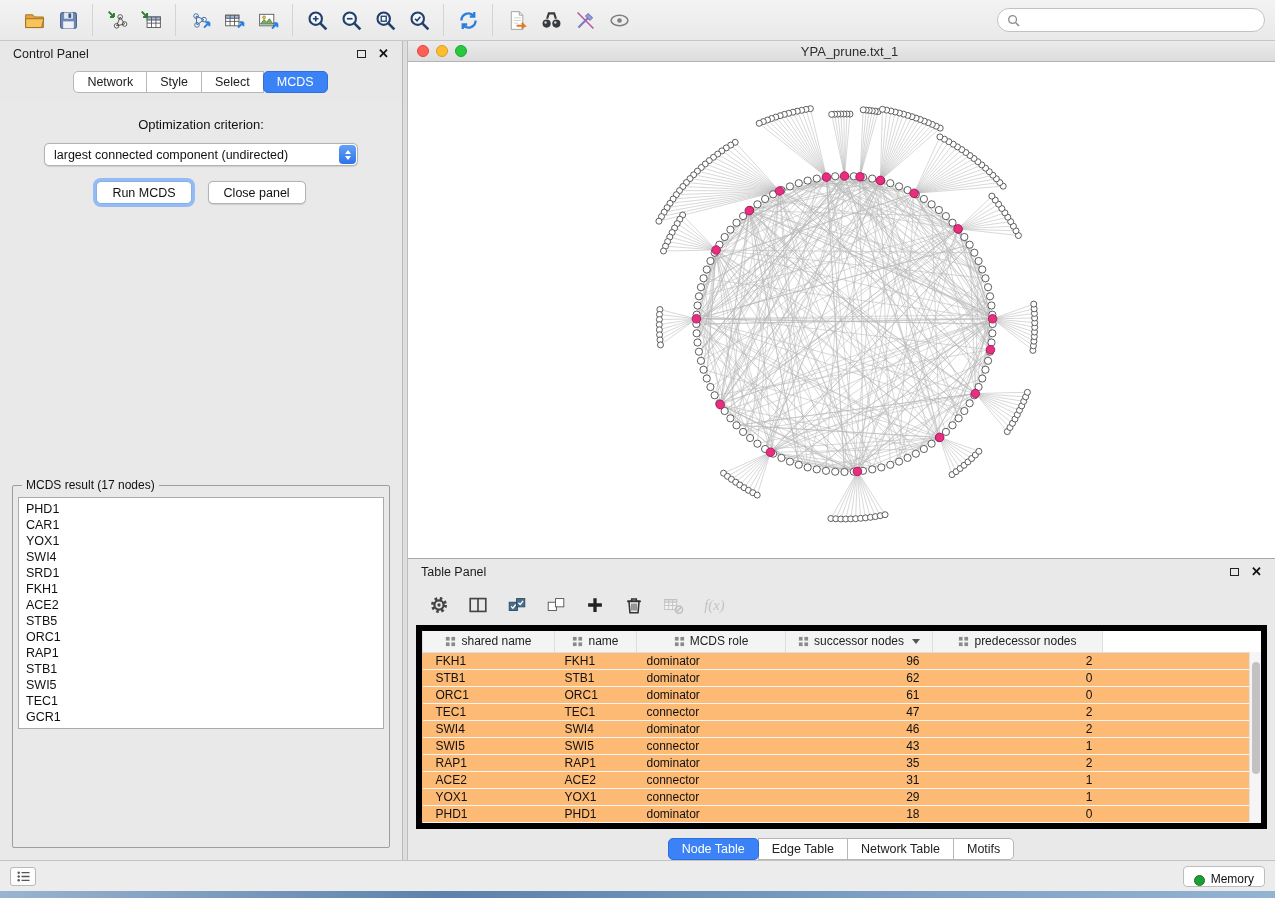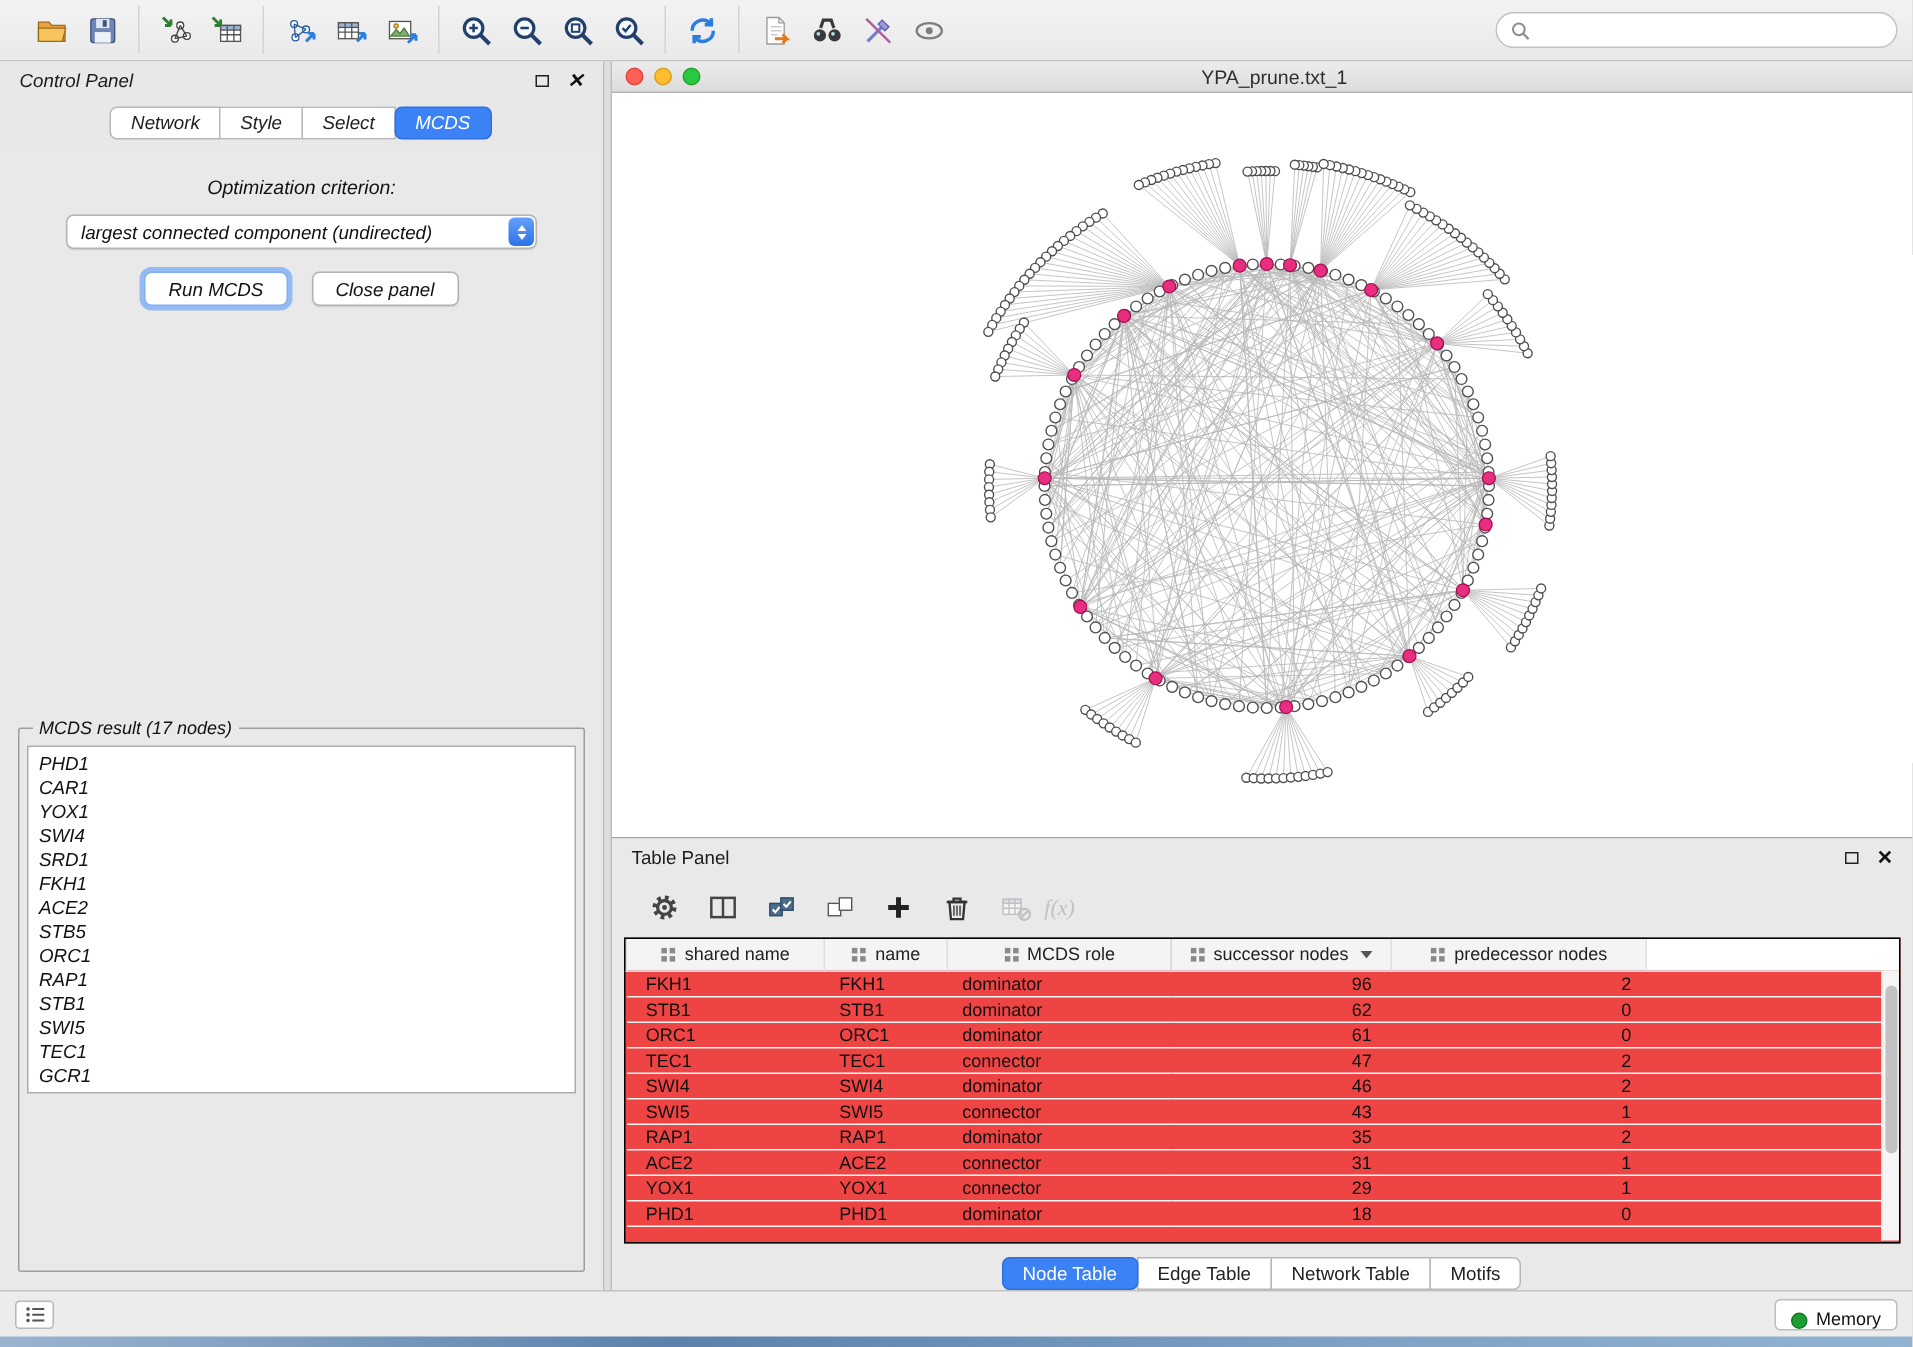--- a/index.html
+++ b/index.html
@@ -13,21 +13,21 @@
   .tool-btn { width:34px; height:30px; display:flex; align-items:center; justify-content:center; border-radius:4px; cursor:default; }
   .tool-btn svg { width:23px; height:23px; }
   .search-wrap { margin-left:auto; }
   .search-box { width:268px; height:24px; border:1px solid #c2c2c2; border-radius:12px; background:#fff; display:flex; align-items:center; padding:0 9px; gap:5px; }
   .search-box svg { width:13px; height:13px; flex:none; }
   .search-box input { border:none; outline:none; flex:1; font-size:12px; background:transparent; font-family:"Liberation Sans",sans-serif; }
 
   .main { flex:1; display:flex; min-height:0; }
 
   
-  .control-panel { width:403px; flex:none; background:#e8e8e8; border-right:1px solid #b9b9b9; display:flex; flex-direction:column;font-style:italic; }
+  .control-panel { width:403px; flex:none; background:#e8e8e8; border-right:1px solid #b9b9b9; display:flex; flex-direction:column; }
   .panel-header { height:25px; flex:none; display:flex; align-items:center; padding:0 13px; font-size:12.5px; color:#1c1c1c; }
   .win-controls { margin-left:auto; display:flex; gap:12px; align-items:center; }
   .float-icon { width:9px; height:8px; border:1.5px solid #222; display:inline-block; }
   .close-icon { font-size:13px; font-weight:bold; color:#111; line-height:1; }
 
   .seg-bar { display:flex; justify-content:center; align-items:flex-end; }
   .cp-tabs { padding:5px 0 8px; flex:none; }
   .seg-tab { font-size:12.5px; padding:3px 13px; background:#fff; border:1px solid #b7b7b7; margin-left:-1px; color:#222; cursor:default; position:relative; }
   .seg-tab:first-child { border-radius:5px 0 0 5px; }
   .seg-tab:last-child { border-radius:0 5px 5px 0; }
@@ -58,26 +58,26 @@
   .light.red { background:#ff5f57; border:0.5px solid #e0443e; }
   .light.yellow { background:#febc2e; border:0.5px solid #d89f23; }
   .light.green { background:#28c840; border:0.5px solid #1ea433; }
   .net-title { position:absolute; left:16px; right:0; text-align:center; font-size:13px; color:#2e2e2e; }
   .net-canvas { flex:1; background:#fff; position:relative; min-height:0; }
   .net-canvas svg { position:absolute; inset:0; width:100%; height:100%; }
 
   
   .table-panel { flex:1; background:#e9e9e9; display:flex; flex-direction:column; min-height:0; }
   .table-toolbar { height:41px; flex:none; display:flex; align-items:center; gap:13px; padding:0 20px; }
-  .ttb-btn { width:26px; height:26px; display:flex; align-items:center; justify-content:flex-end; border-radius:4px; }
+  .ttb-btn { width:26px; height:26px; display:flex; align-items:center; justify-content:flex-start; border-radius:4px; }
   .ttb-btn svg { width:22px; height:22px; }
   .ttb-btn.wide svg { width:34px; }
   .ttb-btn.disabled { opacity:.5; }
 
-  .table-area { flex:1; margin:0 8px; background:#ef4444; border:1px solid #000000; position:relative; overflow:hidden; min-height:0; }
+  .table-area { flex:1; margin:0 8px; background:#fdba74; border:6px solid #000000; position:relative; overflow:hidden; min-height:0; }
   table.node-table { border-collapse:collapse; width:100%; font-size:12px; table-layout:fixed; }
   table.node-table th { background:#f4f4f4; border:1px solid #dedede; border-top:none; height:21px; font-weight:normal; font-size:12px; color:#222; }
   table.node-table th.filler { background:#fff; border:none; border-bottom:1px solid #dedede; }
   .th-inner { display:flex; align-items:center; justify-content:center; gap:5px; }
   .th-inner svg { width:11px; height:11px; flex:none; }
   .sort-arrow { width:0; height:0; border-left:4px solid transparent; border-right:4px solid transparent; border-top:5px solid #555; margin-left:3px; }
   table.node-table td { height:16px; line-height:16px; padding:0 10px; color:#111; overflow:hidden; white-space:nowrap; border-bottom:1px solid #f6f6f6; }
   table.node-table td.c0 { padding-left:13px; }
   table.node-table td.c3 { text-align:right; padding-right:13px; }
   table.node-table td.c4 { text-align:right; padding-right:10px; }

